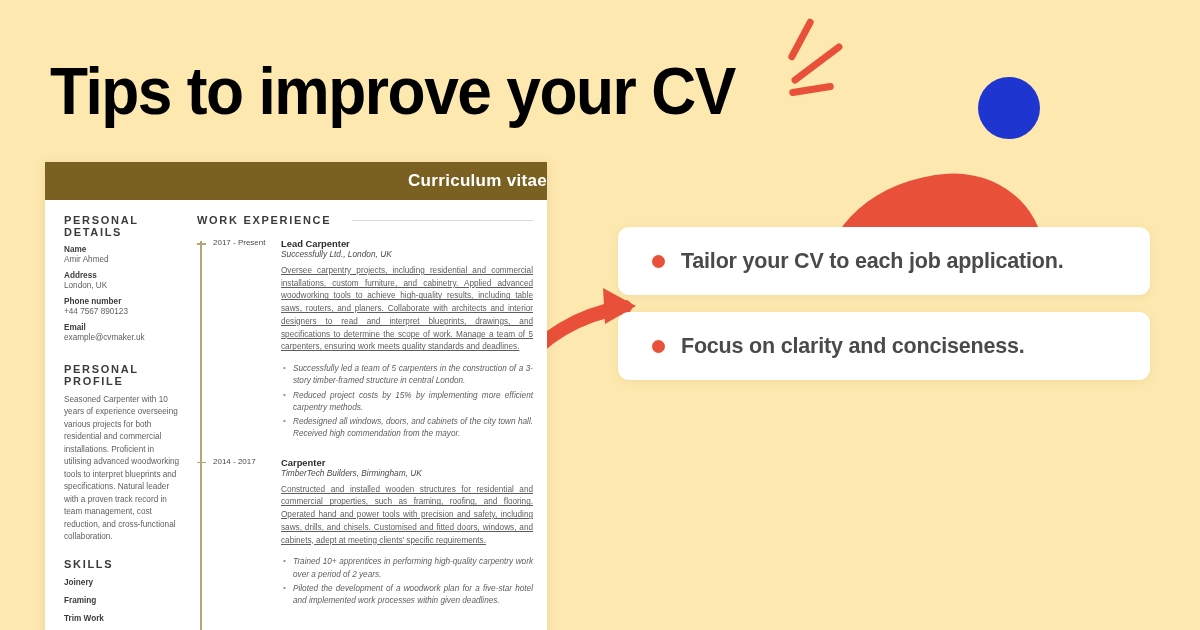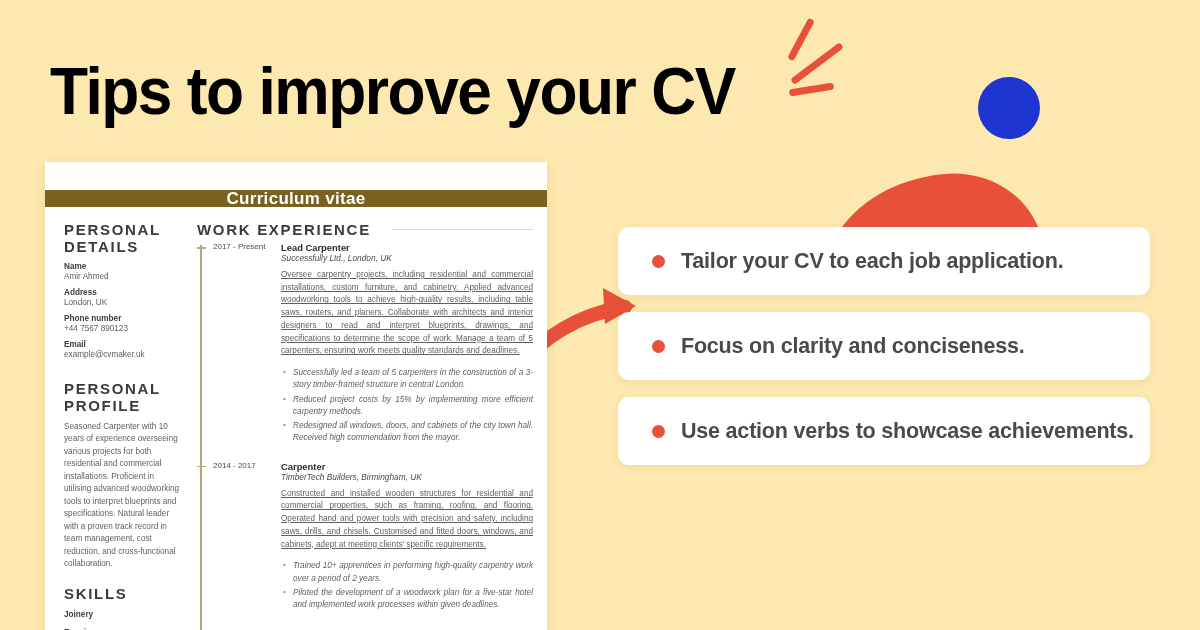--- a/index.html
+++ b/index.html
@@ -60,35 +60,35 @@
   #cv-document {
     position: absolute;
     left: 45px; top: 162px;
     width: 502px; height: 480px;
     background: #ffffff;
     box-shadow: 0 2px 10px rgba(120,90,20,.13);
     overflow: hidden;
   }
   #cv-header-bar {
     background: #7A6122;
-    height: 17px;
-    display: flex; align-items: center; justify-content: center; margin-top: 28px;
+    height: 38px;
+    display: flex; align-items: center; justify-content: flex-end;
   }
   #cv-header-title {
     color: #fff;
     font-size: 17px;
     font-weight: bold;
     letter-spacing: .3px;
   }
   #cv-body { display: flex; padding: 14px 0 0 0; }
 
   
   #cv-left { width: 152px; padding: 0 14px 0 19px; }
   .sec-head {
-    font-size: 15px;
+    font-size: 11px;
     font-weight: bold;
     letter-spacing: 1.7px;
     color: #3b3b3b;
     margin-bottom: 7px;
   }
   .field { margin-bottom: 7px; }
   .field-label {
     font-size: 8.2px; font-weight: bold; color: #3b3b3b;
     margin-bottom: 1px;
   }
@@ -97,21 +97,21 @@
     font-size: 8.2px; color: #5e5e5e; line-height: 1.52;
   }
   .skills-gap { height: 14px; }
   .skill-item {
     font-size: 8.2px; font-weight: bold; color: #3b3b3b;
     margin-bottom: 7px; line-height: 1.35;
   }
 
   
   #cv-right { flex: 1; padding: 0 14px 0 0; }
-  #work-head-row { display: flex; align-items: center; gap: 21px; margin-bottom: 4px; }
+  #work-head-row { display: flex; align-items: center; gap: 21px; margin-bottom: 12px; }
   #work-head-rule { flex: 1; height: 1px; background: #d8d8d8; }
 
   #timeline { display: flex; position: relative; }
   #timeline-axis {
     position: absolute; left: 3px; top: 3px; bottom: -40px;
     width: 1.5px; background: #B5A678;
   }
   .job { display: flex; margin-bottom: 14px; position: relative; }
   .job-date-col { width: 84px; padding-left: 3px; flex-shrink: 0; }
   .job-tick {
@@ -281,18 +281,14 @@
   <div class="tip-card">
     <span class="tip-dot"></span>
     <span class="tip-text">Tailor your CV to each job application.</span>
   </div>
 
   <div class="tip-card">
     <span class="tip-dot"></span>
     <span class="tip-text">Focus on clarity and conciseness.</span>
   </div>
 
-  <div class="tip-card">
-    <span class="tip-dot"></span>
-    <span class="tip-text">Use action verbs to showcase achievements.</span>
-  </div>
 
 </div>
 
 </body></html>

